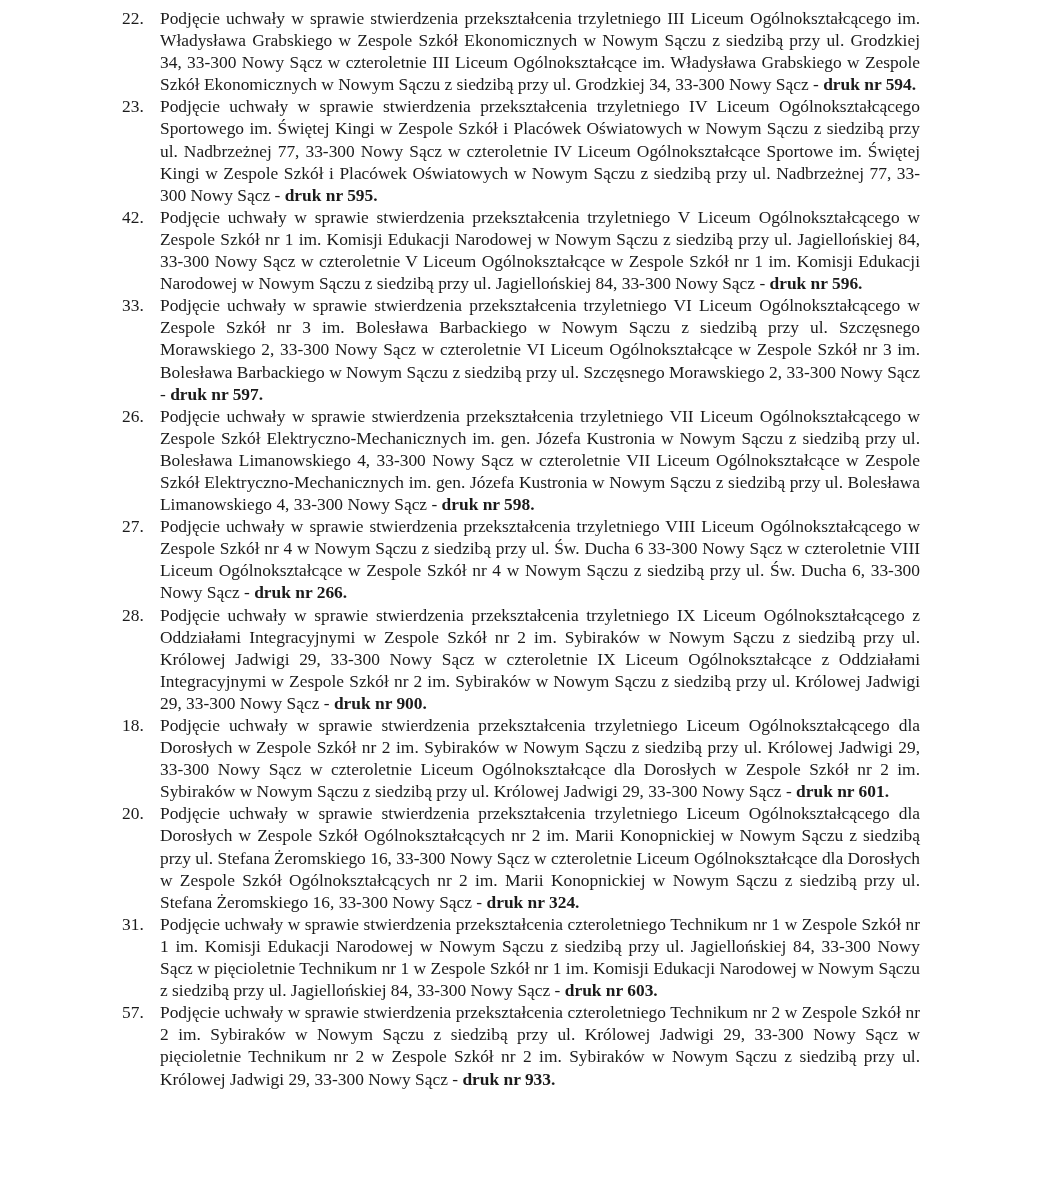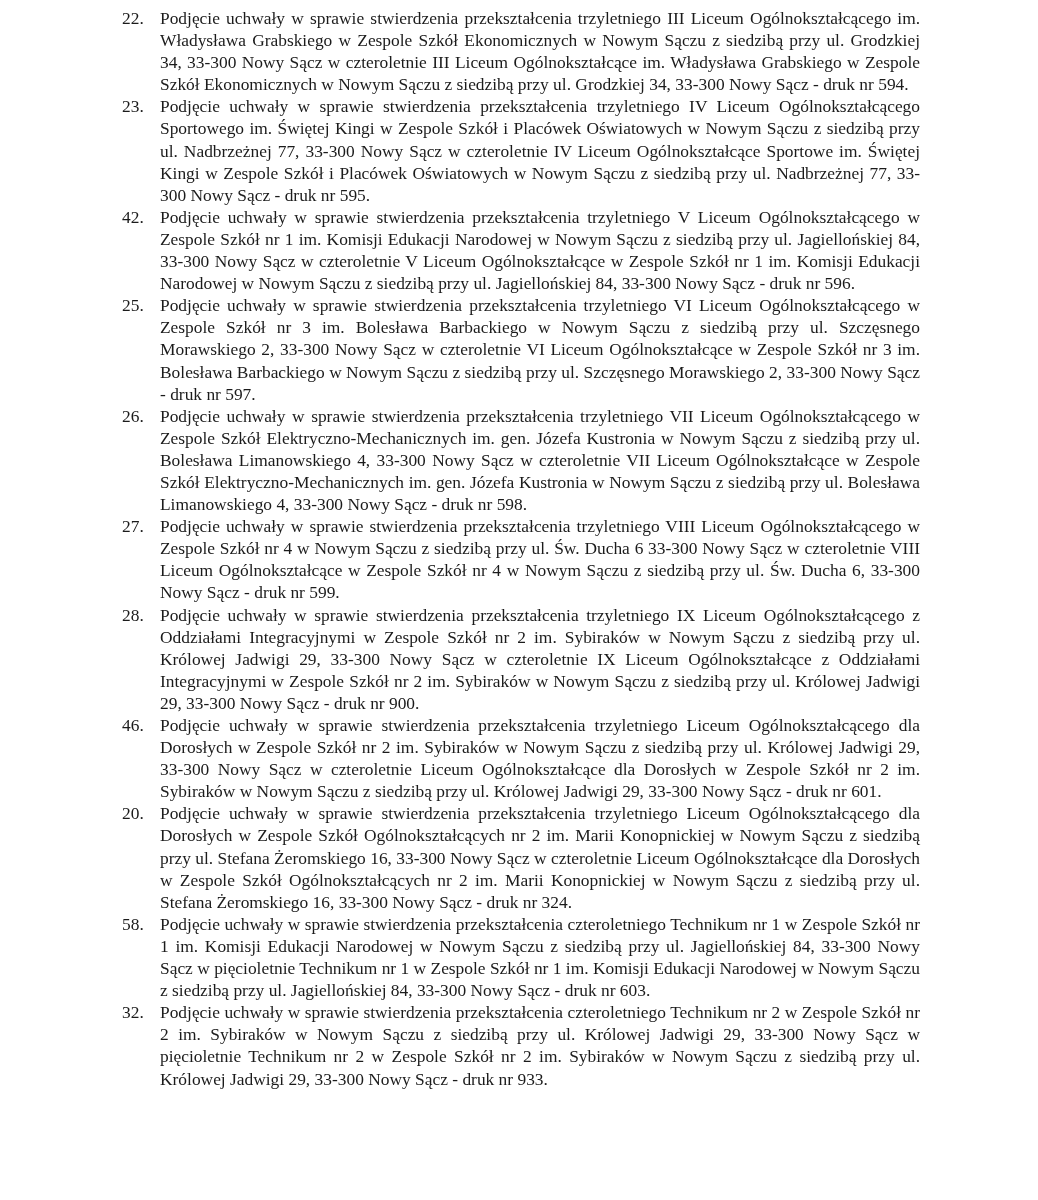--- a/index.html
+++ b/index.html
@@ -42,21 +42,21 @@
   .item-body {
     flex: 1 1 auto;
     text-align: justify;
   }
   .item-body .subject {
   }
   .item-body .sep {
     font-style: normal;
   }
   .item-body .druk {
-    font-weight: normal;
+    font-weight: bold;
     font-style: normal;
   }
 </style>
 </head>
 <body>
 
 <div class="doc-page">
   <ol class="agenda-list">
   <li class="agenda-item">
     <span class="item-num">22.</span>
@@ -82,21 +82,21 @@
     <span class="item-num">42.</span>
     <div class="item-body">
       <span class="prefix">Podjęcie uchwały w sprawie</span>
       <span class="subject">stwierdzenia przekształcenia trzyletniego V Liceum Ogólnokształcącego w Zespole Szkół nr 1 im. Komisji Edukacji Narodowej w Nowym Sączu z siedzibą przy ul. Jagiellońskiej 84, 33-300 Nowy Sącz w czteroletnie V Liceum Ogólnokształcące w Zespole Szkół nr 1 im. Komisji Edukacji Narodowej w Nowym Sączu z siedzibą przy ul. Jagiellońskiej 84, 33-300 Nowy Sącz</span>
       <span class="sep">-</span>
       <b class="druk">druk nr 596.</b>
     </div>
   </li>
 
   <li class="agenda-item">
-    <span class="item-num">25.</span>
+    <span class="item-num">33.</span>
     <div class="item-body">
       <span class="prefix">Podjęcie uchwały w sprawie</span>
       <span class="subject">stwierdzenia przekształcenia trzyletniego VI Liceum Ogólnokształcącego w Zespole Szkół nr 3 im. Bolesława Barbackiego w Nowym Sączu z siedzibą przy ul. Szczęsnego Morawskiego 2, 33-300 Nowy Sącz w czteroletnie VI Liceum Ogólnokształcące w Zespole Szkół nr 3 im. Bolesława Barbackiego w Nowym Sączu z siedzibą przy ul. Szczęsnego Morawskiego 2, 33-300 Nowy Sącz</span>
       <span class="sep">-</span>
       <b class="druk">druk nr 597.</b>
     </div>
   </li>
 
   <li class="agenda-item">
     <span class="item-num">26.</span>
@@ -107,66 +107,66 @@
       <b class="druk">druk nr 598.</b>
     </div>
   </li>
 
   <li class="agenda-item">
     <span class="item-num">27.</span>
     <div class="item-body">
       <span class="prefix">Podjęcie uchwały w sprawie</span>
       <span class="subject">stwierdzenia przekształcenia trzyletniego VIII Liceum Ogólnokształcącego w Zespole Szkół nr 4 w Nowym Sączu z siedzibą przy ul. Św. Ducha 6 33-300 Nowy Sącz w czteroletnie VIII Liceum Ogólnokształcące w Zespole Szkół nr 4 w Nowym Sączu z siedzibą przy ul. Św. Ducha 6, 33-300 Nowy Sącz</span>
       <span class="sep">-</span>
-      <b class="druk">druk nr 599.</b>
+      <b class="druk">druk nr 266.</b>
     </div>
   </li>
 
   <li class="agenda-item">
     <span class="item-num">28.</span>
     <div class="item-body">
       <span class="prefix">Podjęcie uchwały w sprawie</span>
       <span class="subject">stwierdzenia przekształcenia trzyletniego IX Liceum Ogólnokształcącego z Oddziałami Integracyjnymi w Zespole Szkół nr 2 im. Sybiraków w Nowym Sączu z siedzibą przy ul. Królowej Jadwigi 29, 33-300 Nowy Sącz w czteroletnie IX Liceum Ogólnokształcące z Oddziałami Integracyjnymi w Zespole Szkół nr 2 im. Sybiraków w Nowym Sączu z siedzibą przy ul. Królowej Jadwigi 29, 33-300 Nowy Sącz</span>
       <span class="sep">-</span>
       <b class="druk">druk nr 900.</b>
     </div>
   </li>
 
   <li class="agenda-item">
-    <span class="item-num">46.</span>
+    <span class="item-num">18.</span>
     <div class="item-body">
       <span class="prefix">Podjęcie uchwały w sprawie</span>
       <span class="subject">stwierdzenia przekształcenia trzyletniego Liceum Ogólnokształcącego dla Dorosłych w Zespole Szkół nr 2 im. Sybiraków w Nowym Sączu z siedzibą przy ul. Królowej Jadwigi 29, 33-300 Nowy Sącz w czteroletnie Liceum Ogólnokształcące dla Dorosłych w Zespole Szkół nr 2 im. Sybiraków w Nowym Sączu z siedzibą przy ul. Królowej Jadwigi 29, 33-300 Nowy Sącz</span>
       <span class="sep">-</span>
       <b class="druk">druk nr 601.</b>
     </div>
   </li>
 
   <li class="agenda-item">
     <span class="item-num">20.</span>
     <div class="item-body">
       <span class="prefix">Podjęcie uchwały w sprawie</span>
       <span class="subject">stwierdzenia przekształcenia trzyletniego Liceum Ogólnokształcącego dla Dorosłych w Zespole Szkół Ogólnokształcących nr 2 im. Marii Konopnickiej w Nowym Sączu z siedzibą przy ul. Stefana Żeromskiego 16, 33-300 Nowy Sącz w czteroletnie Liceum Ogólnokształcące dla Dorosłych w Zespole Szkół Ogólnokształcących nr 2 im. Marii Konopnickiej w Nowym Sączu z siedzibą przy ul. Stefana Żeromskiego 16, 33-300 Nowy Sącz</span>
       <span class="sep">-</span>
       <b class="druk">druk nr 324.</b>
     </div>
   </li>
 
   <li class="agenda-item">
-    <span class="item-num">58.</span>
+    <span class="item-num">31.</span>
     <div class="item-body">
       <span class="prefix">Podjęcie uchwały w sprawie</span>
       <span class="subject">stwierdzenia przekształcenia czteroletniego Technikum nr 1 w Zespole Szkół nr 1 im. Komisji Edukacji Narodowej w Nowym Sączu z siedzibą przy ul. Jagiellońskiej 84, 33-300 Nowy Sącz w pięcioletnie Technikum nr 1 w Zespole Szkół nr 1 im. Komisji Edukacji Narodowej w Nowym Sączu z siedzibą przy ul. Jagiellońskiej 84, 33-300 Nowy Sącz</span>
       <span class="sep">-</span>
       <b class="druk">druk nr 603.</b>
     </div>
   </li>
 
   <li class="agenda-item">
-    <span class="item-num">32.</span>
+    <span class="item-num">57.</span>
     <div class="item-body">
       <span class="prefix">Podjęcie uchwały w sprawie</span>
       <span class="subject">stwierdzenia przekształcenia czteroletniego Technikum nr 2 w Zespole Szkół nr 2 im. Sybiraków w Nowym Sączu z siedzibą przy ul. Królowej Jadwigi 29, 33-300 Nowy Sącz w pięcioletnie Technikum nr 2 w Zespole Szkół nr 2 im. Sybiraków w Nowym Sączu z siedzibą przy ul. Królowej Jadwigi 29, 33-300 Nowy Sącz</span>
       <span class="sep">-</span>
       <b class="druk">druk nr 933.</b>
     </div>
   </li>
 </ol>
 </div>
 

